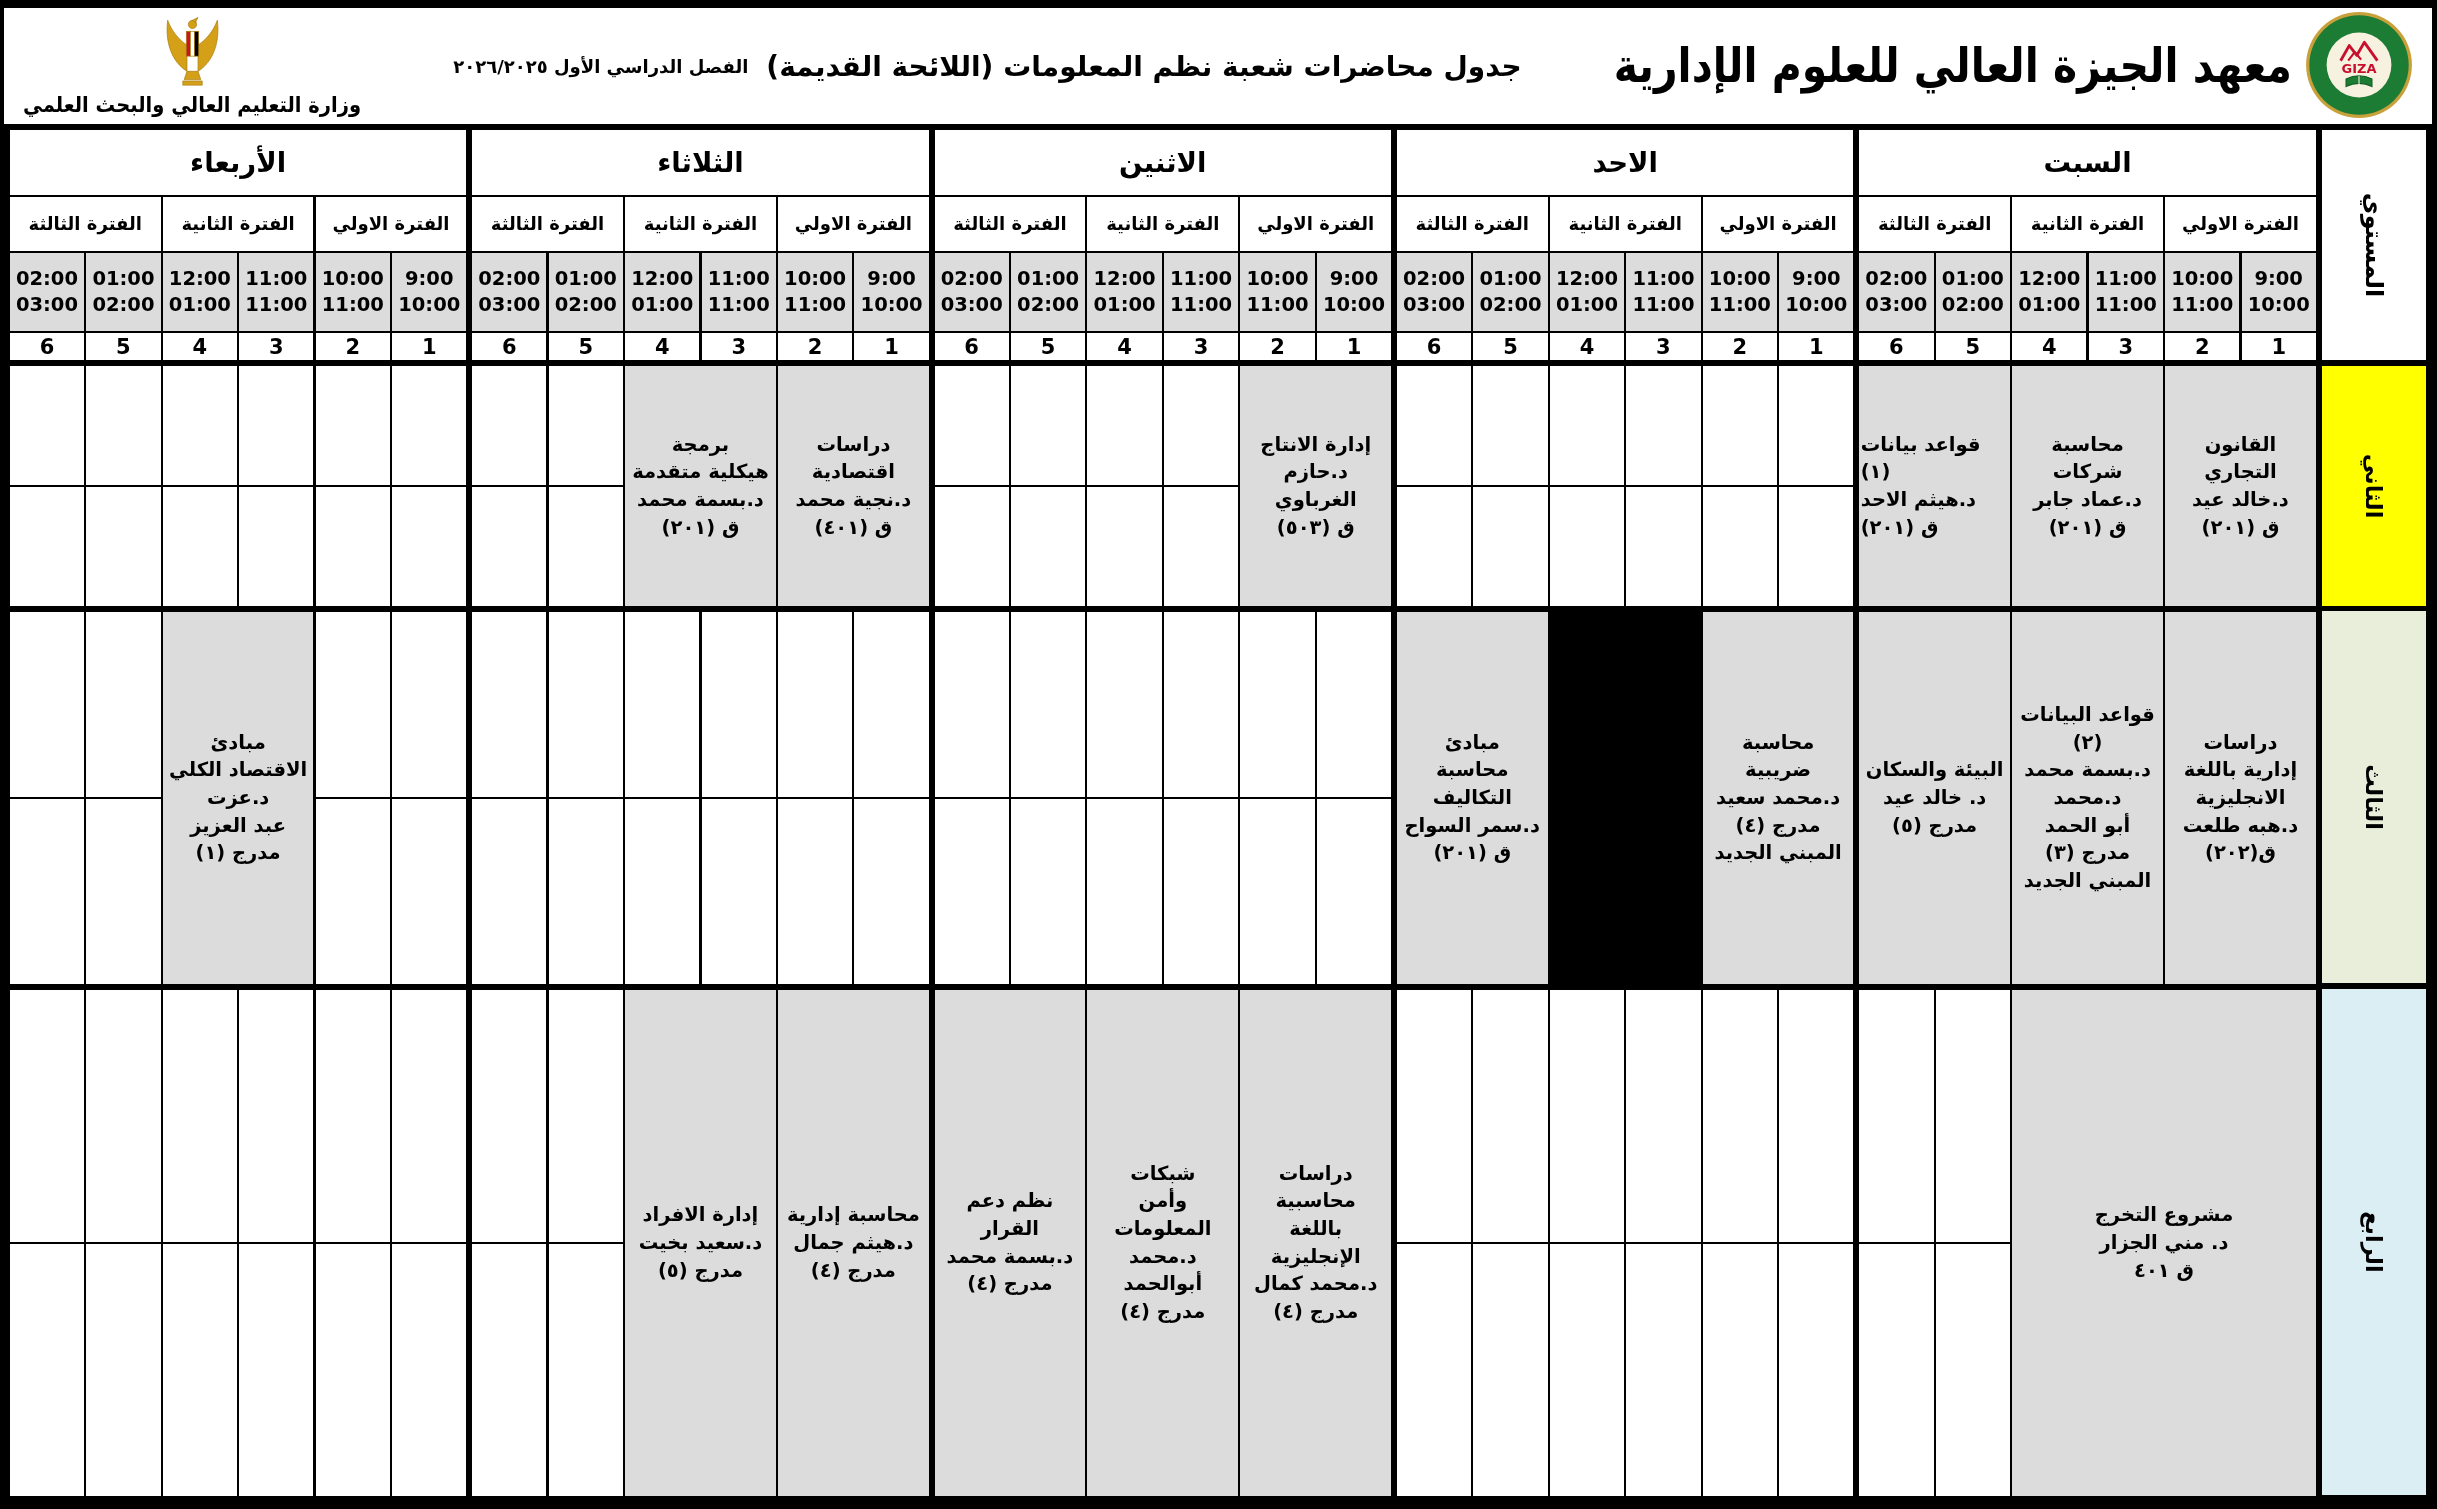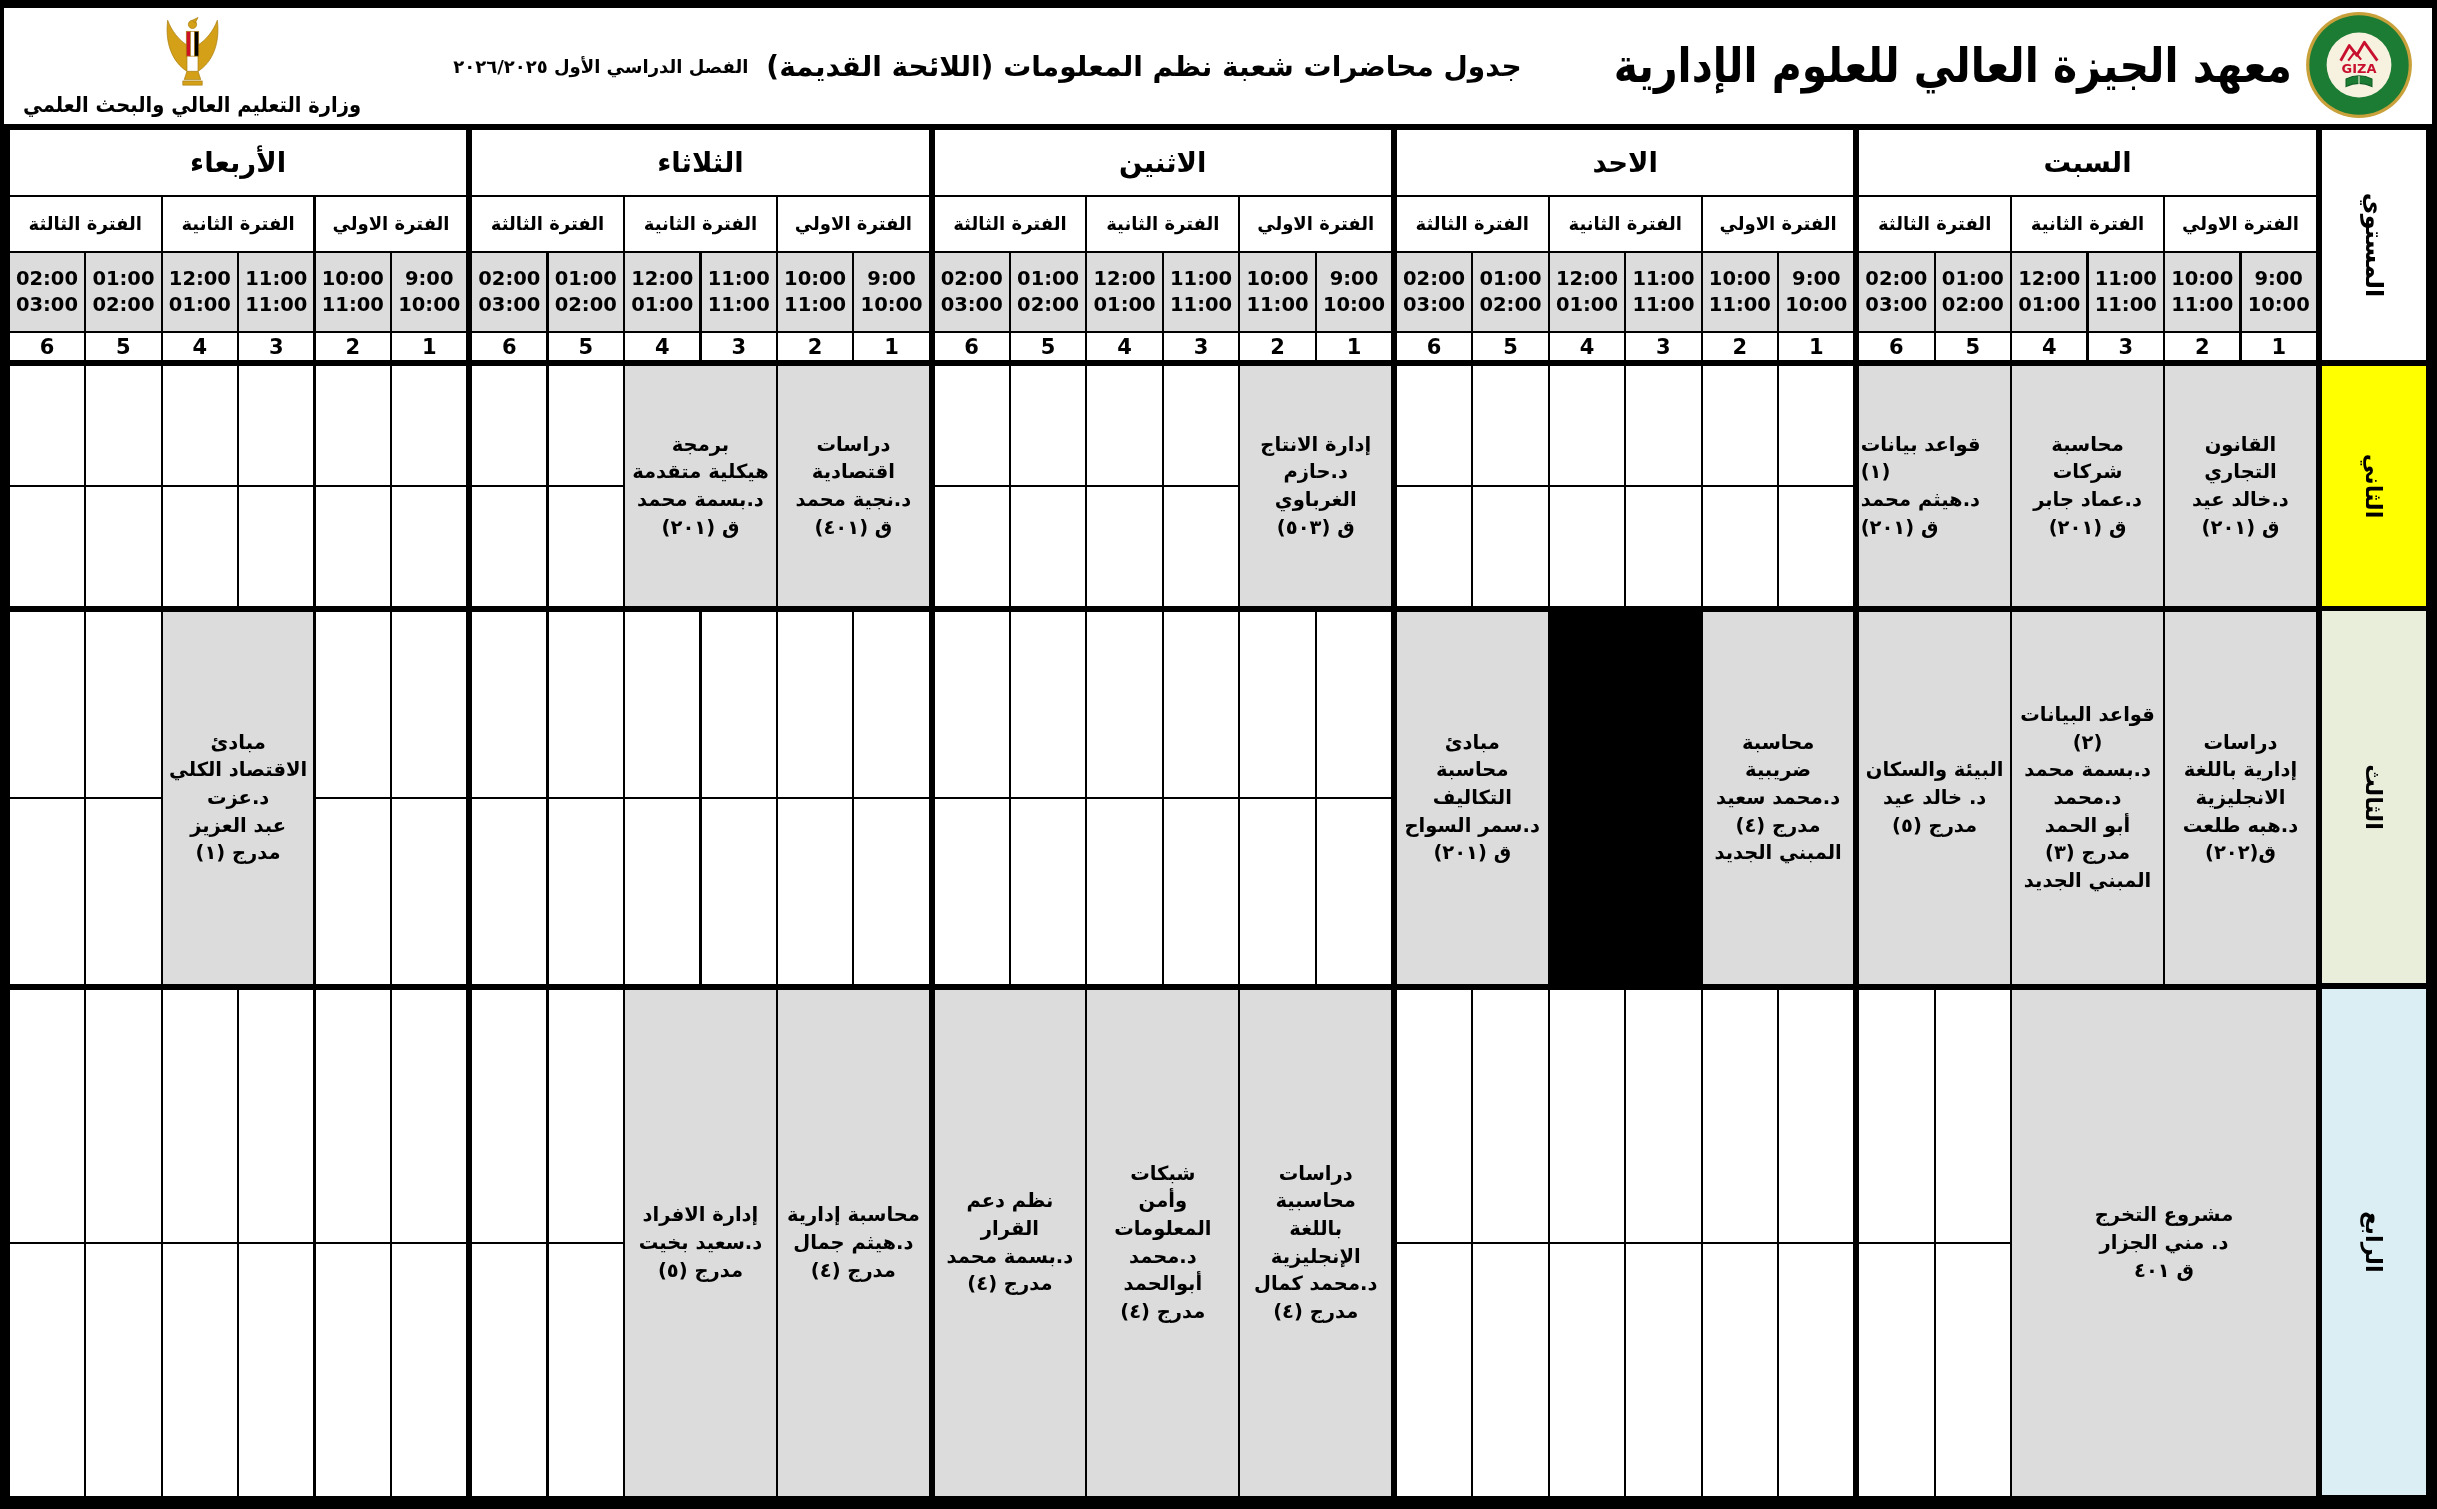--- a/index.html
+++ b/index.html
@@ -159,21 +159,21 @@
           </div>
           <div class="cell course" style="grid-area: 1 / 3 / span 2 / span 2;">
             <div>محاسبة</div>
             <div>شركات</div>
             <div>د.عماد جابر</div>
             <div>ق (٢٠١)</div>
           </div>
           <div class="cell course" style="grid-area: 1 / 5 / span 2 / span 2; align-items: flex-end;">
             <div>قواعد بيانات</div>
             <div>(١)</div>
-            <div>د.هيثم محمد</div>
+            <div>د.هيثم الاحد</div>
             <div>ق (٢٠١)</div>
           </div>
         </div>
         <div class="sec lvl-sec sl3">
           <div class="cell course" style="grid-area: 1 / 1 / span 2 / span 2;">
             <div>دراسات</div>
             <div>إدارية باللغة</div>
             <div>الانجليزية</div>
             <div>د.هبه طلعت</div>
             <div>ق(٢٠٢)</div>

